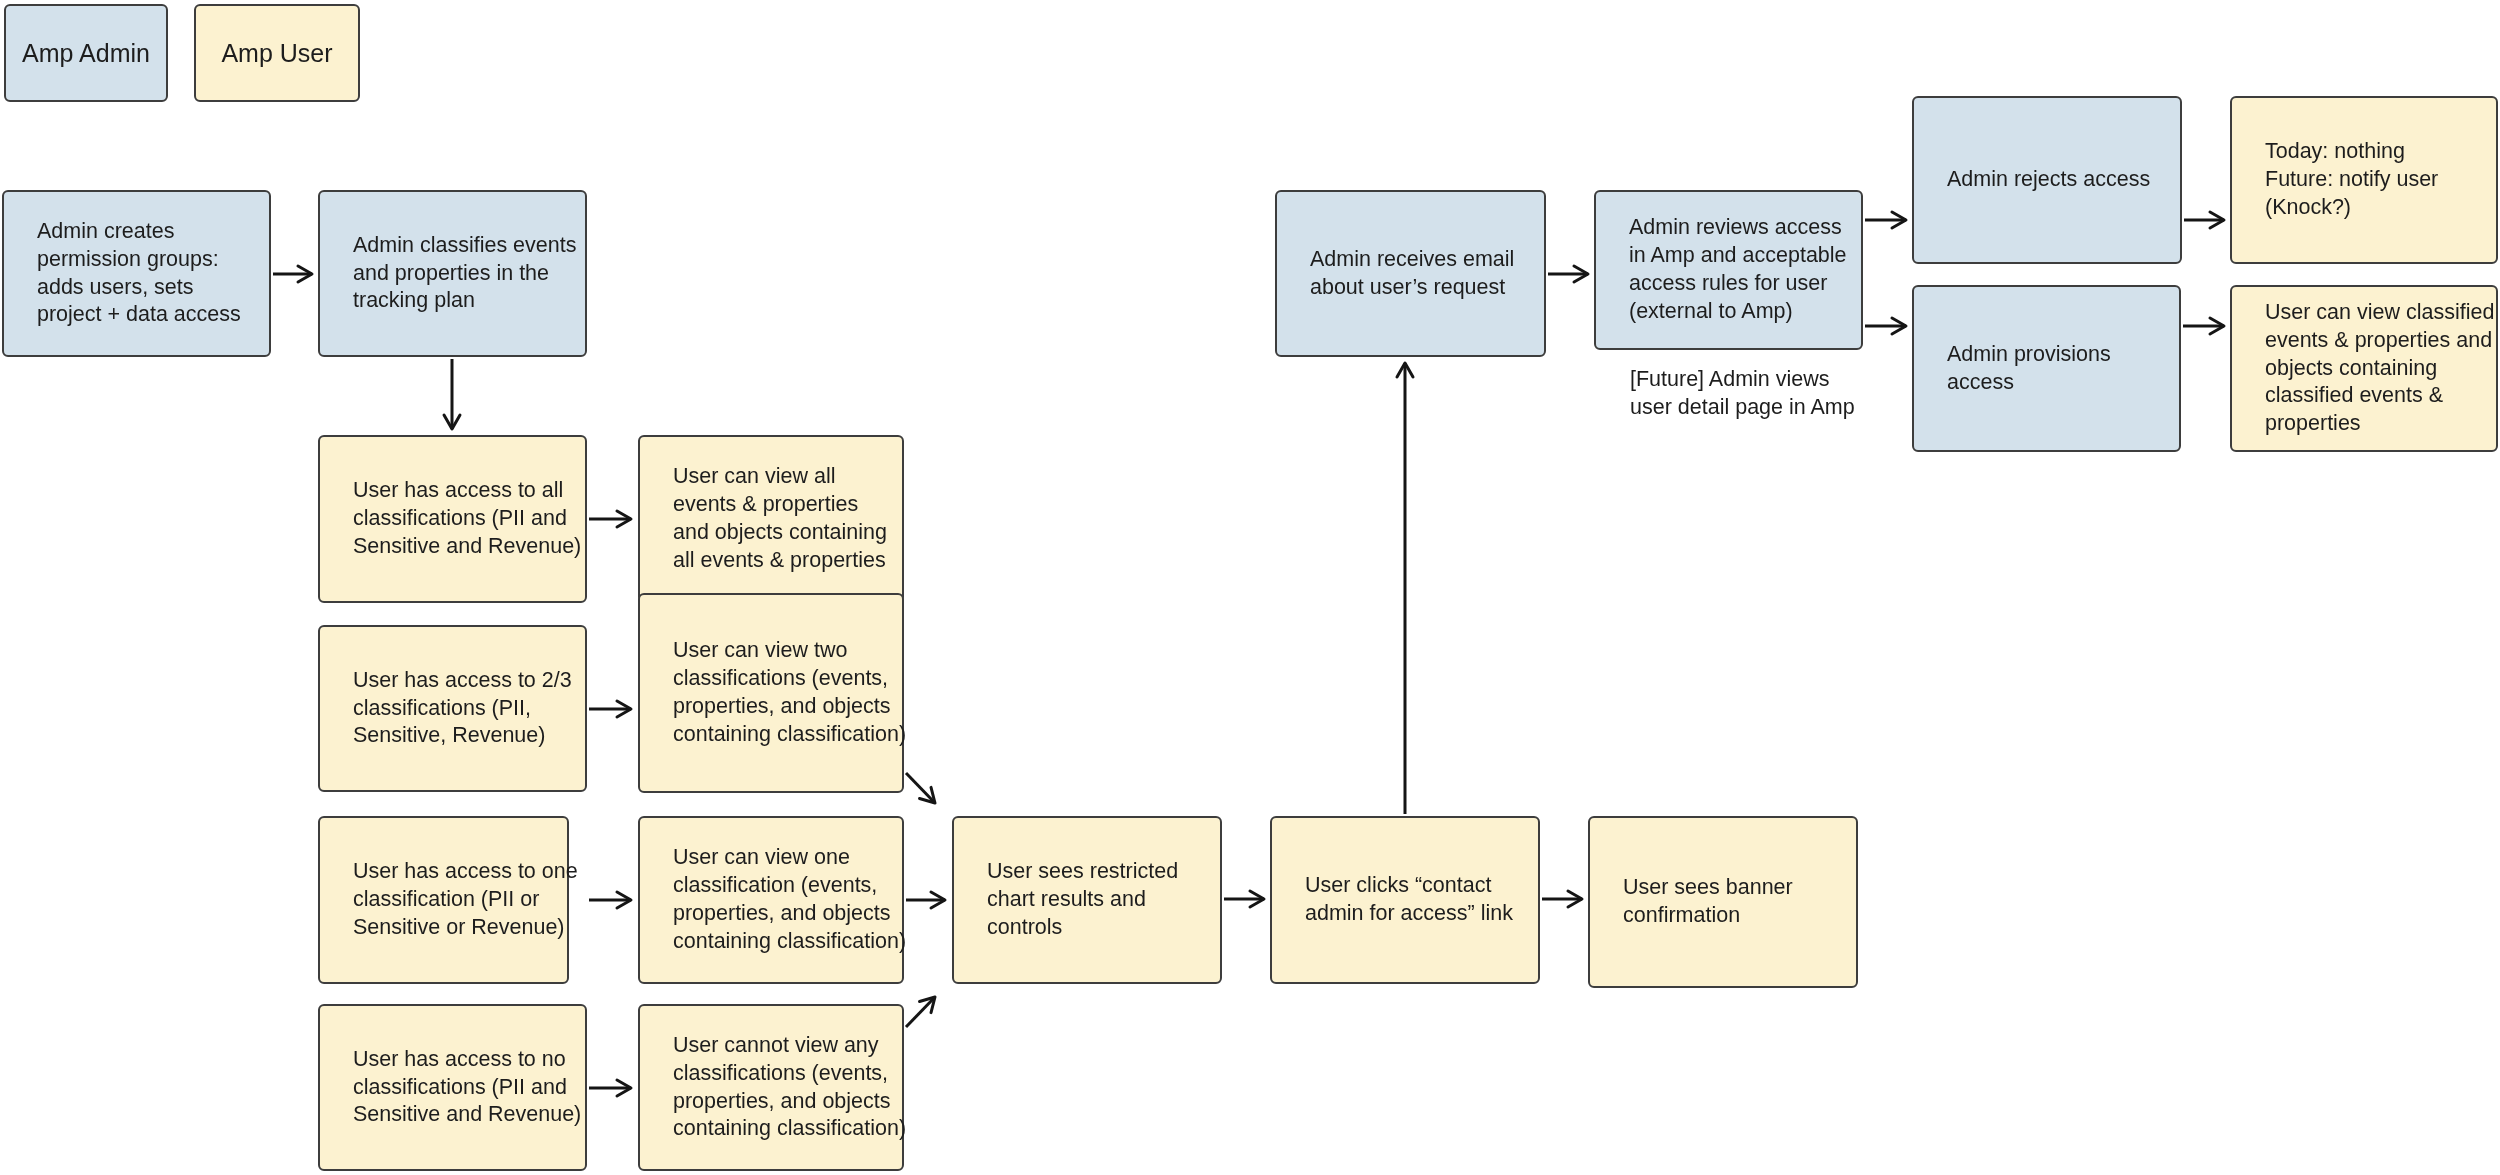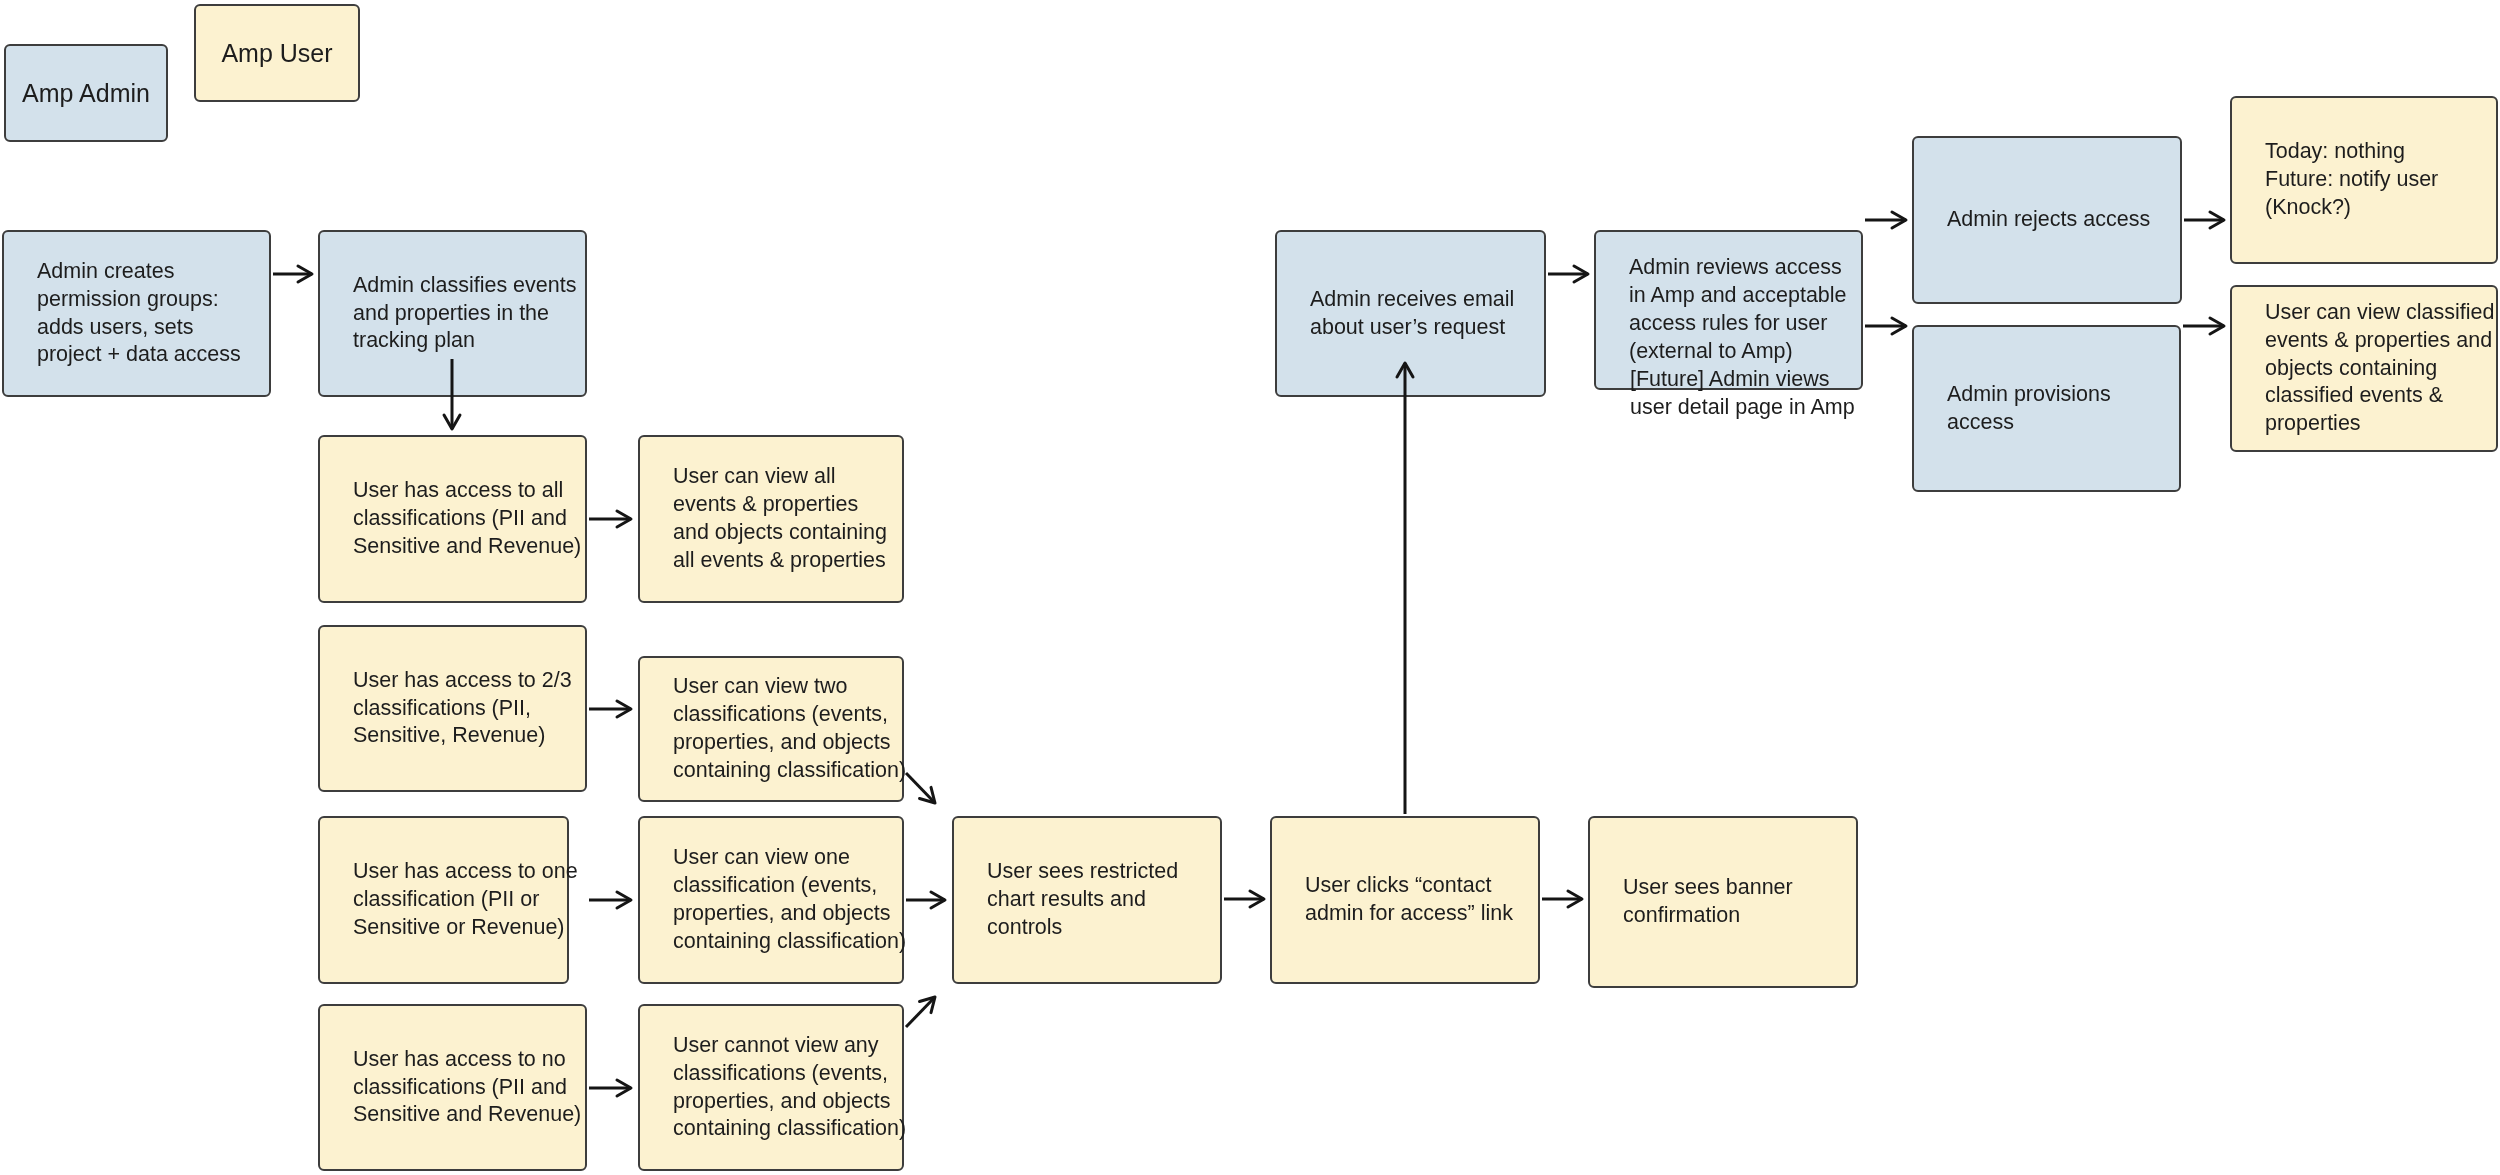--- a/index.html
+++ b/index.html
@@ -13,21 +13,21 @@
   }
   .node {
     position: absolute;
     box-sizing: border-box;
     display: flex;
     align-items: center;
     border: 2.5px solid var(--border, #3d3d3d);
     border-radius: 6px;
     padding: 0 6px 0 33px;
   }
-  .node.admin { background: var(--admin-fill, #d3e1eb); margin-top: 40px; }
+  .node.admin { background: var(--admin-fill, #d3e1eb); }
   .node.user  { background: var(--user-fill, #fcf2d0); }
   .lbl {
     font-size: 21.5px;
     line-height: 1.3;
     color: var(--text, #1d1d1d);
     white-space: pre;
   }
   .legend { justify-content: center; padding: 0; }
   .legend .lbl { font-size: 25px; white-space: nowrap; }
   .note {
@@ -82,21 +82,21 @@
 events &amp; properties
 and objects containing
 all events &amp; properties</span>
   </div>
 
   <div class="node user" style="left:318px; top:625px; width:269px; height:167px">
     <span class="lbl">User has access to 2/3
 classifications (PII,
 Sensitive, Revenue)</span>
   </div>
-  <div class="node user" style="left:638px; top:656px; width:266px; height:146px">
+  <div class="node user" style="left:638px; top:593px; width:266px; height:200px">
     <span class="lbl">User can view two
 classifications (events,
 properties, and objects
 containing classification)</span>
   </div>
 
   <div class="node user" style="left:318px; top:816px; width:251px; height:168px">
     <span class="lbl">User has access to one
 classification (PII or
 Sensitive or Revenue)</span>

